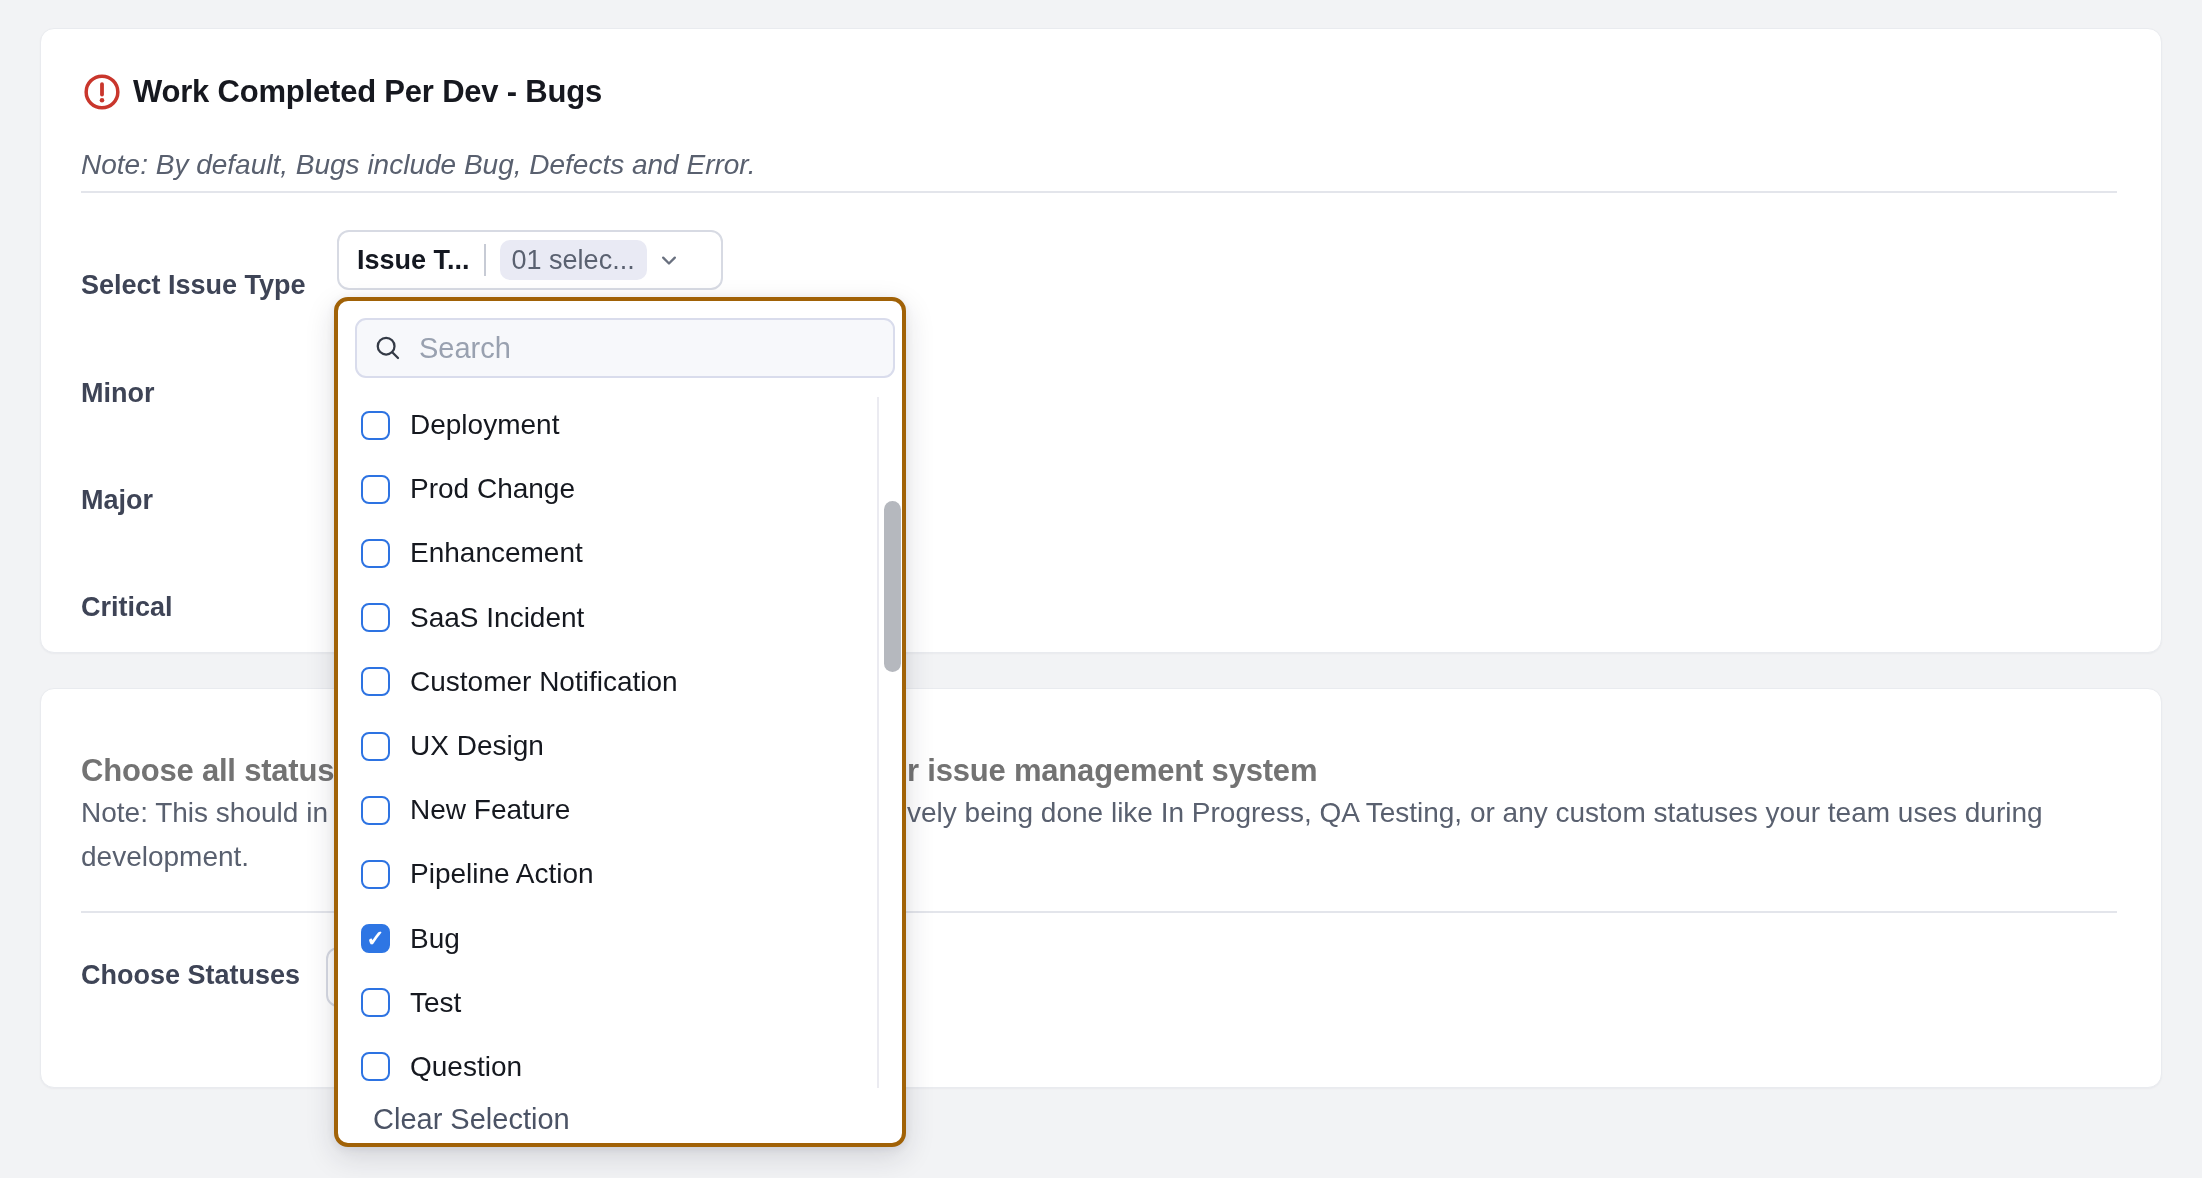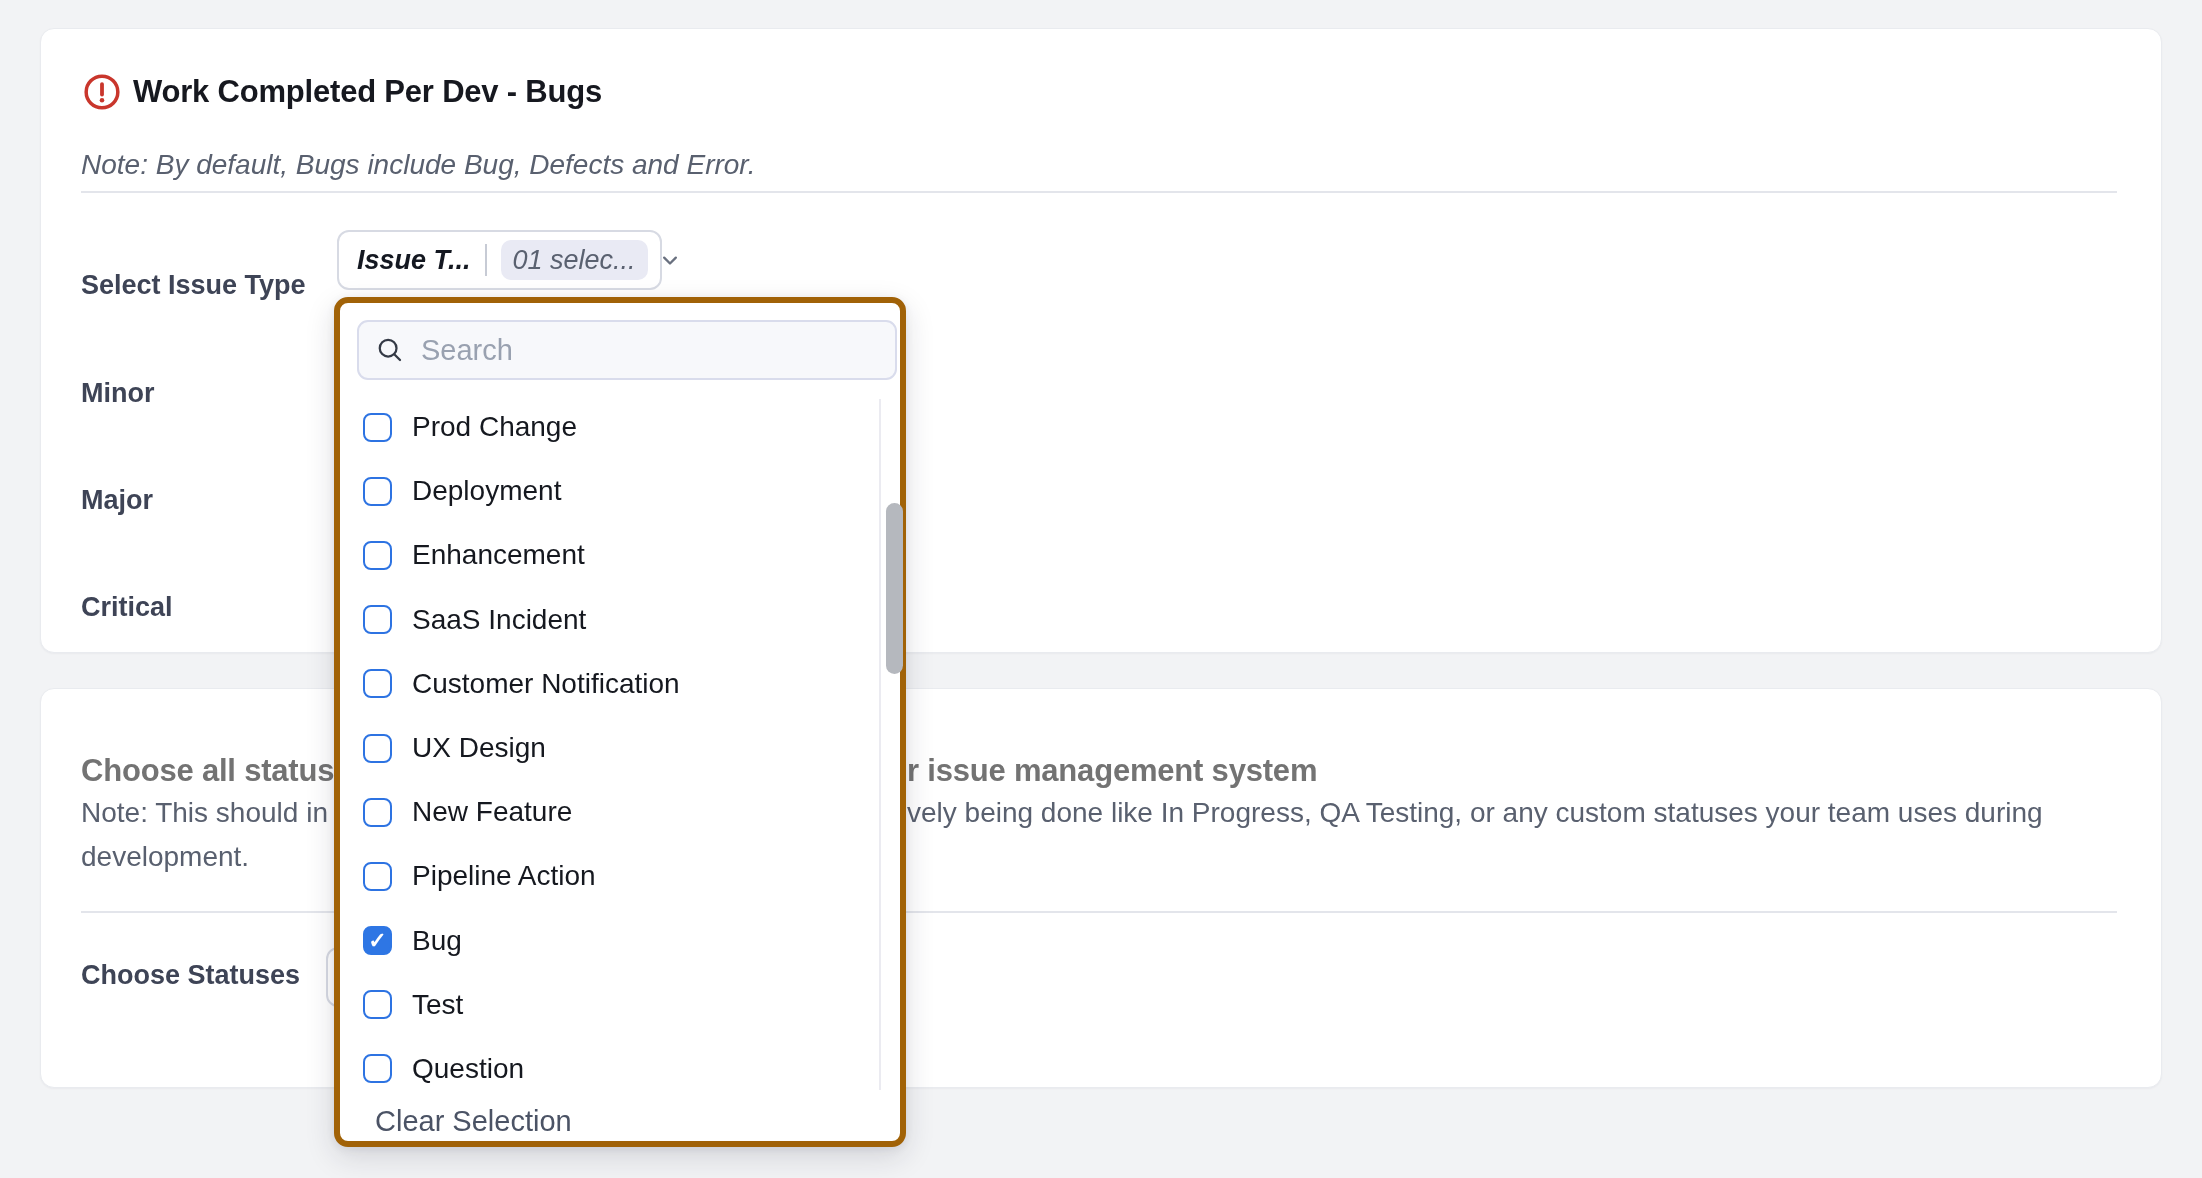--- a/index.html
+++ b/index.html
@@ -22,23 +22,23 @@
   .card-title{font-size:31px;font-weight:700;color:#16181f;letter-spacing:-0.2px;}
   .card-note{position:absolute;left:40px;top:120px;font-size:28px;color:#59606f;font-style:italic;}
   .divider{position:absolute;left:40px;right:44px;height:0;border-top:2px solid #e3e5eb;}
   #card1 .divider{top:162px;}
   #card2 .divider{top:222px;}
 
   .field-label{position:absolute;left:40px;font-size:27px;font-weight:600;color:#3e4456;}
 
   
   .select-trigger{
-    position:absolute;left:296px;top:201px;width:325px;height:60px;
+    position:absolute;left:296px;top:201px;width:386px;height:60px;
     background:#fff;border:2px solid #d7dae3;border-radius:12px;
-    display:flex;align-items:center;padding:0 14px 0 18px;box-sizing:border-box;cursor:pointer;font-style:italic;
+    display:flex;align-items:center;padding:0 14px 0 18px;box-sizing:border-box;cursor:pointer;
   }
   .trigger-label{font-size:27px;font-weight:600;color:#141821;white-space:nowrap;}
   .trigger-sep{width:2px;height:32px;background:#c7cbd5;margin:0 14px 0 14px;flex:none;}
   .count-pill{
     background:#e9eaf4;border-radius:10px;height:40px;display:flex;align-items:center;
     padding:0 12px;font-size:27px;color:#5a6170;white-space:nowrap;
   }
   .chevron{margin-left:8px;flex:none;display:flex;}
 
   
@@ -50,21 +50,21 @@
   .n2-right{left:866px;top:108px;}
   .n2-line2{left:40px;top:152px;}
   .peek-select{
     position:absolute;left:285px;top:258px;width:70px;height:60px;
     background:#fff;border:2px solid #d7dae3;border-radius:12px;box-sizing:border-box;cursor:pointer;
   }
 
   
   .dropdown-panel{
     position:absolute;left:334px;top:297px;width:572px;height:850px;
-    background:#fff;border:6px solid #a16207;border-radius:14px;
+    background:#fff;border:4px solid #a16207;border-radius:14px;
     box-shadow:0 10px 30px rgba(25,28,50,.14), 0 2px 8px rgba(25,28,50,.08);
     box-sizing:border-box;z-index:20;
   }
   .search-box{
     position:absolute;left:17px;top:17px;width:540px;height:60px;
     background:#f7f8fb;border:2px solid #d9dcec;border-radius:11px;
     display:flex;align-items:center;box-sizing:border-box;padding:0 14px 0 16px;
   }
   .search-box input{
     border:none;outline:none;background:transparent;flex:1;
@@ -149,25 +149,25 @@
         <line x1="15.4" y1="15.4" x2="20" y2="20" stroke="#343a46" stroke-width="1.8" stroke-linecap="round"></line>
       </svg>
     </span>
     <input type="text" placeholder="Search" style="">
   </div>
 
   <div class="list-viewport">
     <div class="list-inner">
       <div class="drop-item">
         <span class="checkbox"></span>
+        <span class="item-label">Deployment</span>
+      </div>
+      <div class="drop-item">
+        <span class="checkbox"></span>
         <span class="item-label">Prod Change</span>
-      </div>
-      <div class="drop-item">
-        <span class="checkbox"></span>
-        <span class="item-label">Deployment</span>
       </div>
       <div class="drop-item">
         <span class="checkbox"></span>
         <span class="item-label">Enhancement</span>
       </div>
       <div class="drop-item">
         <span class="checkbox"></span>
         <span class="item-label">SaaS Incident</span>
       </div>
       <div class="drop-item">

